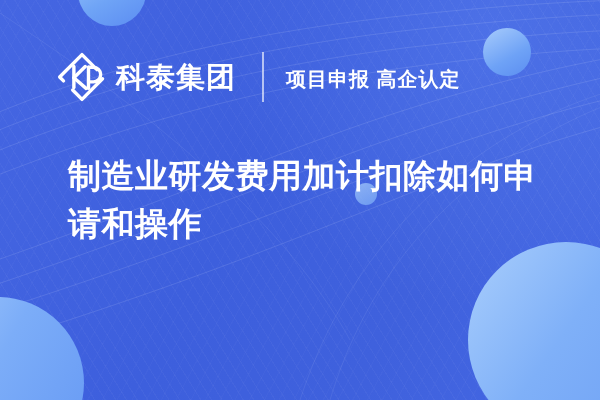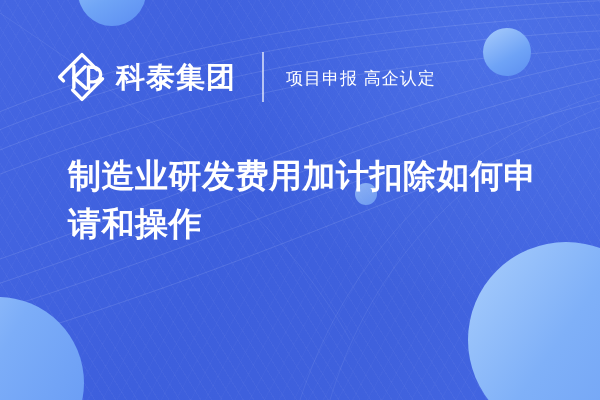--- a/index.html
+++ b/index.html
@@ -138,27 +138,27 @@
   }
   .slogan-main {
     font-size: 26px;
     color: #ffffff;
     line-height: 30px;
     letter-spacing: 1px;
     white-space: nowrap;
     font-weight: 400;
   }
   .slogan-sub {
-    font-size: 17px;
+    font-size: 20px;
     color: #ffffff;
     line-height: 22px;
     letter-spacing: 1px;
     margin-top: 4px;
     white-space: nowrap;
-    font-weight: 400;
+    font-weight: 700;
   }
 
   
   .title {
     position: absolute;
     left: 68px;
     top: 152px;
     width: 500px;
     font-size: 33px;
     font-weight: 700;

